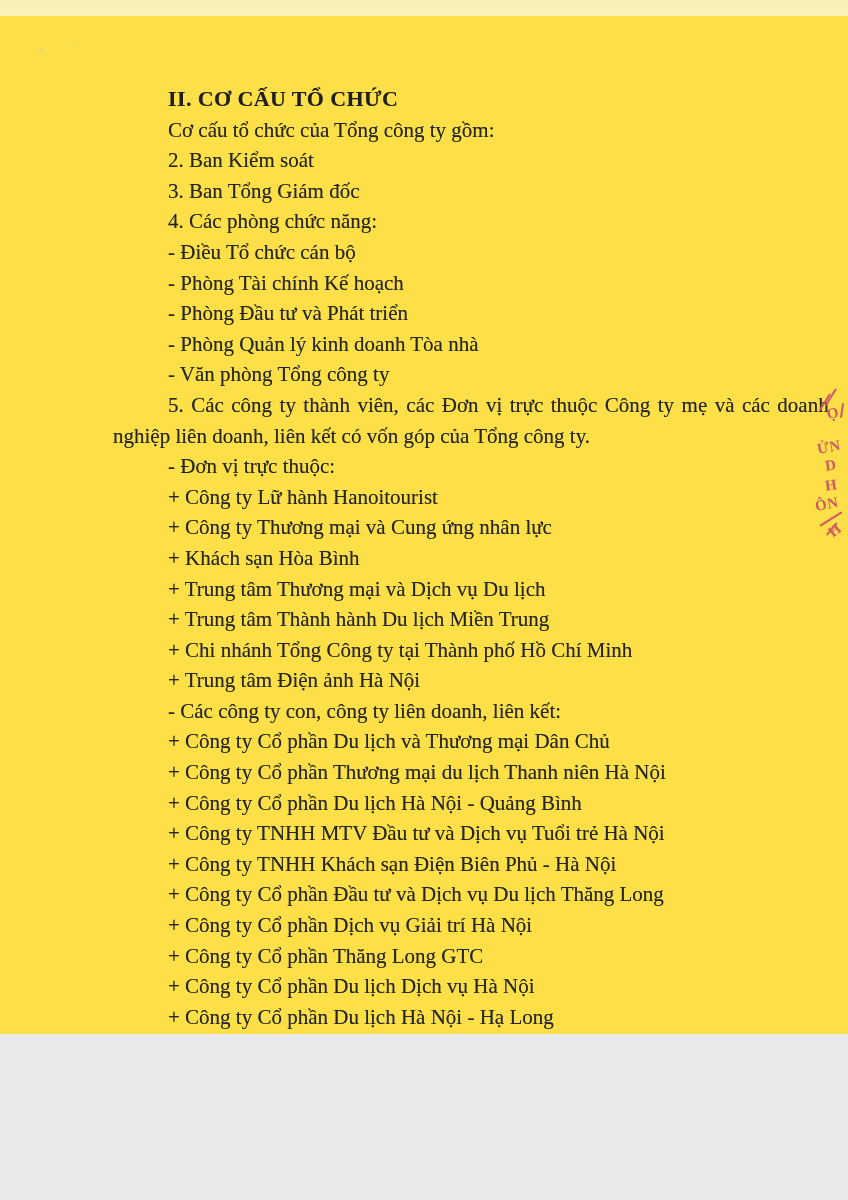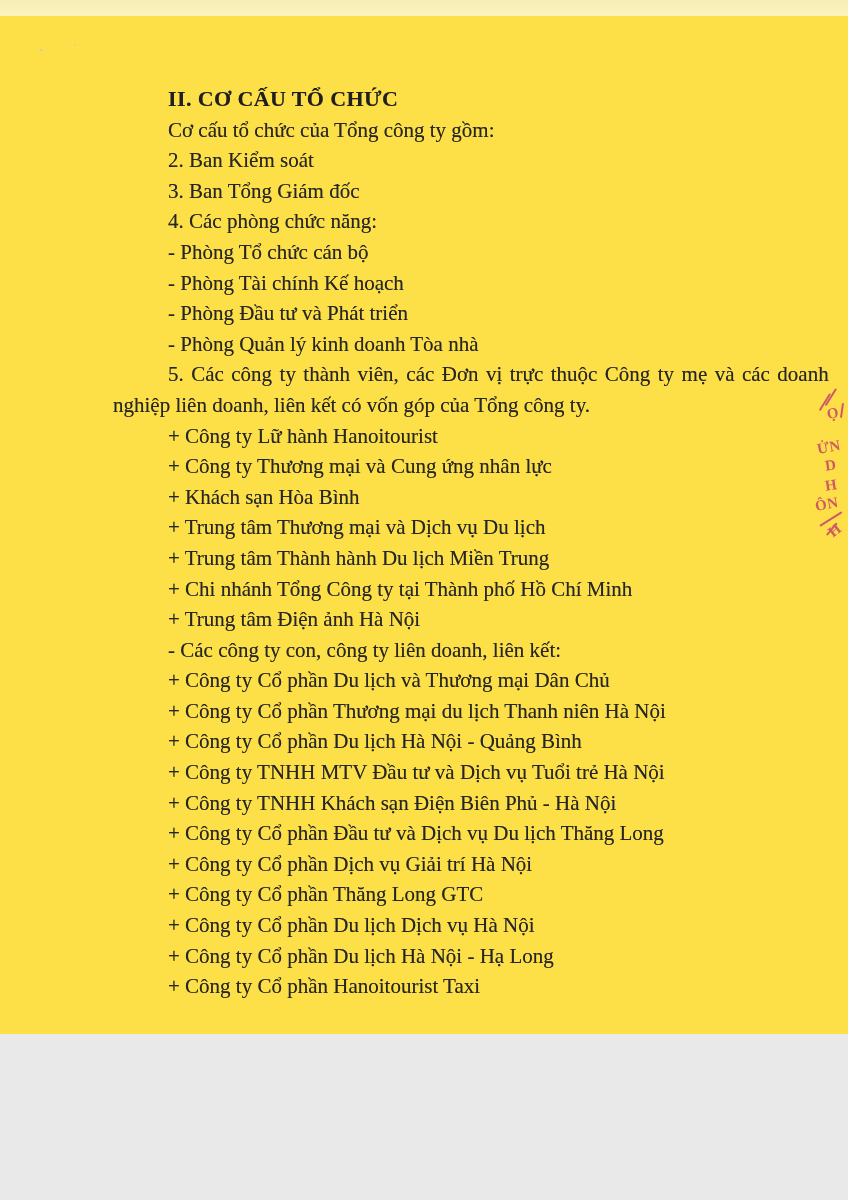--- a/index.html
+++ b/index.html
@@ -82,28 +82,30 @@
   <div class="speck b"></div>
 
   <div class="content">
     <div class="line heading">II. CƠ CẤU TỔ CHỨC</div>
     <div class="line">Cơ cấu tổ chức của Tổng công ty gồm:</div>
 
     <div class="line">2. Ban Kiểm soát</div>
     <div class="line">3. Ban Tổng Giám đốc</div>
     <div class="line">4. Các phòng chức năng:</div>
 
-    <div class="line">- Phòng Tổ chức cán bộ</div>
+    <div class="line">- Điều Tổ chức cán bộ</div>
     <div class="line">- Phòng Tài chính Kế hoạch</div>
     <div class="line">- Phòng Đầu tư và Phát triển</div>
     <div class="line">- Phòng Quản lý kinh doanh Tòa nhà</div>
+    <div class="line">- Văn phòng Tổng công ty</div>
 
     <div class="line stretch">5. Các công ty thành viên, các Đơn vị trực thuộc Công ty mẹ và các doanh</div>
     <div class="line noindent">nghiệp liên doanh, liên kết có vốn góp của Tổng công ty.</div>
 
+    <div class="line">- Đơn vị trực thuộc:</div>
     <div class="line">+ Công ty Lữ hành Hanoitourist</div>
     <div class="line">+ Công ty Thương mại và Cung ứng nhân lực</div>
     <div class="line">+ Khách sạn Hòa Bình</div>
     <div class="line">+ Trung tâm Thương mại và Dịch vụ Du lịch</div>
     <div class="line">+ Trung tâm Thành hành Du lịch Miền Trung</div>
     <div class="line">+ Chi nhánh Tổng Công ty tại Thành phố Hồ Chí Minh</div>
     <div class="line">+ Trung tâm Điện ảnh Hà Nội</div>
 
     <div class="line">- Các công ty con, công ty liên doanh, liên kết:</div>
     <div class="line">+ Công ty Cổ phần Du lịch và Thương mại Dân Chủ</div>

